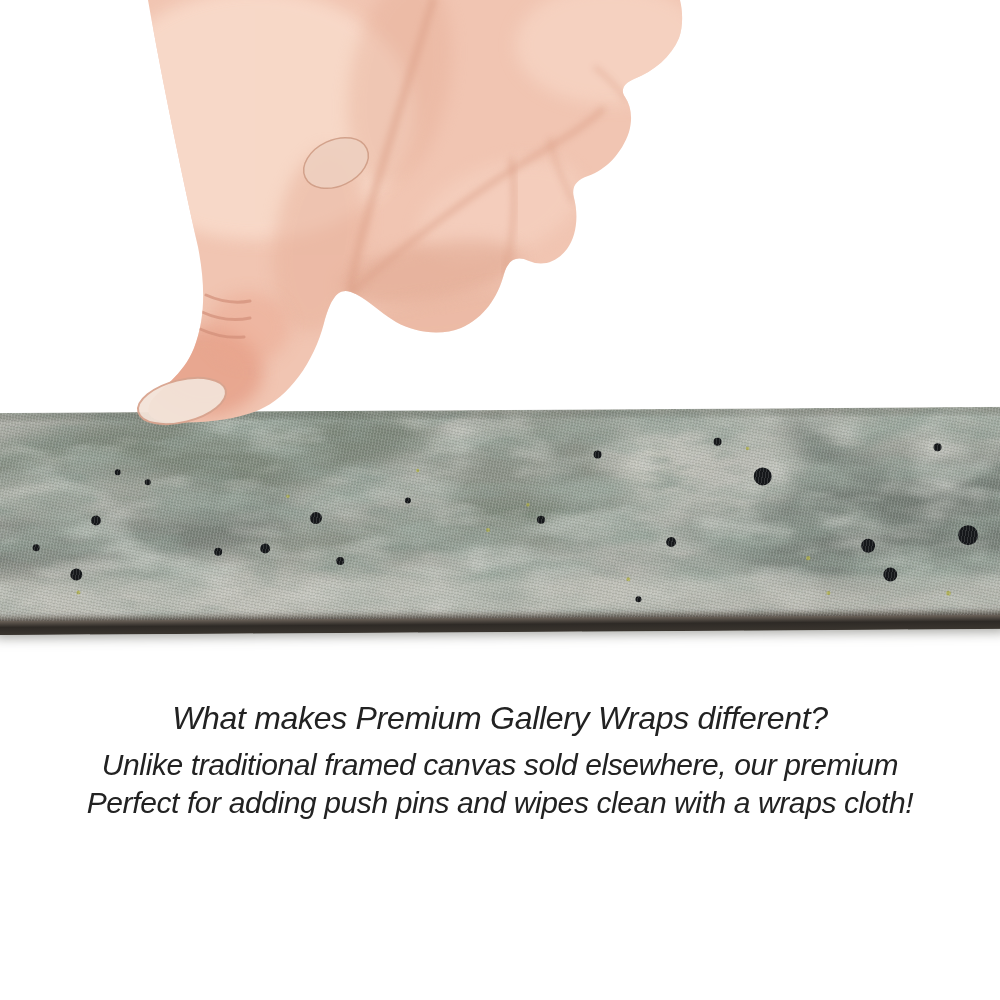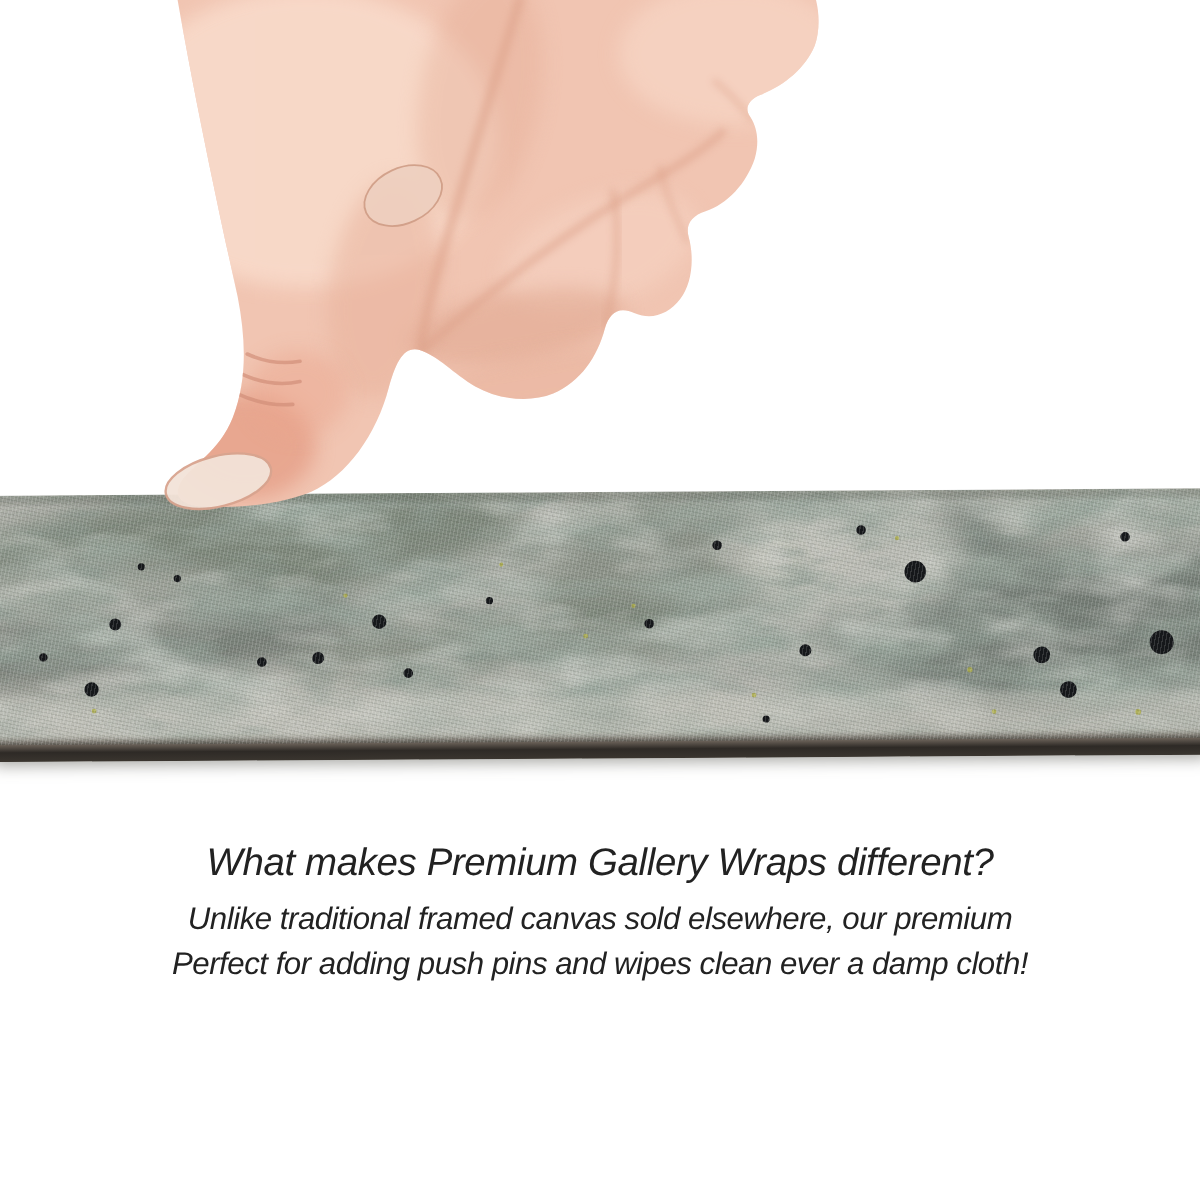--- a/index.html
+++ b/index.html
@@ -27,21 +27,21 @@
   
   .info{
     position:absolute; left:0; top:700px; width:1000px;
     text-align:center; font-style:italic; color:var(--text,#222222);
   }
   .info h1{
     margin:0 0 9px 0; font-size:32px; font-weight:400; letter-spacing:-0.3px;
     color:var(--text,#1f1f1f);
   }
   .info .line{
-    font-size:26px; line-height:38px; letter-spacing:-0.4px; font-weight:400;
+    font-size:30px; line-height:38px; letter-spacing:-0.4px; font-weight:400;
   }
 </style>
 </head>
 <body>
 
 <div class="stage">
 
   <div class="canvas-strip">
     <svg viewBox="0 0 1024 222" preserveAspectRatio="none">
       <defs>
@@ -184,16 +184,16 @@
       </g>
     </g>
 
     <ellipse cx="182" cy="401" rx="45" ry="21" transform="rotate(-14 182 401)" style="fill:var(--nail,#f3e3d8)" stroke="#d8a48f" stroke-width="2" opacity="0.95"></ellipse>
     <ellipse cx="336" cy="163" rx="34" ry="23" transform="rotate(-25 336 163)" fill="#eed0c0" stroke="#cf9d86" stroke-width="1.5" opacity="0.9"></ellipse>
   </svg>
 
   <div class="info">
     <h1>What makes Premium Gallery Wraps different?</h1>
     <div class="line">Unlike traditional framed canvas sold elsewhere, our premium</div>
-    <div class="line">Perfect for adding push pins and wipes clean ever a damp cloth!</div>
+    <div class="line">Perfect for adding push pins and wipes clean with a wraps cloth!</div>
   </div>
 
 </div>
 
 </body></html>

